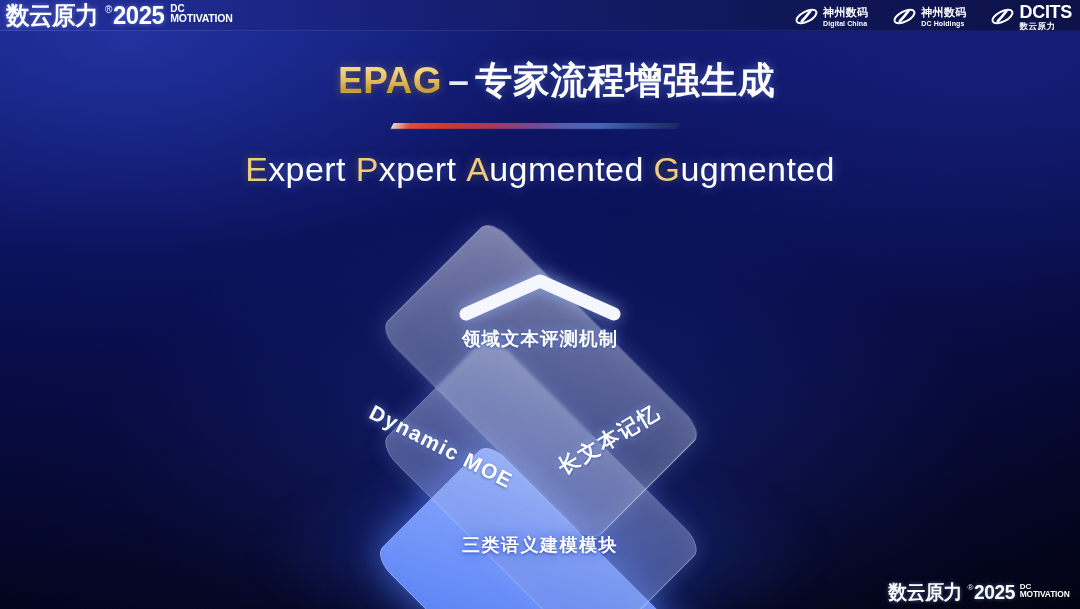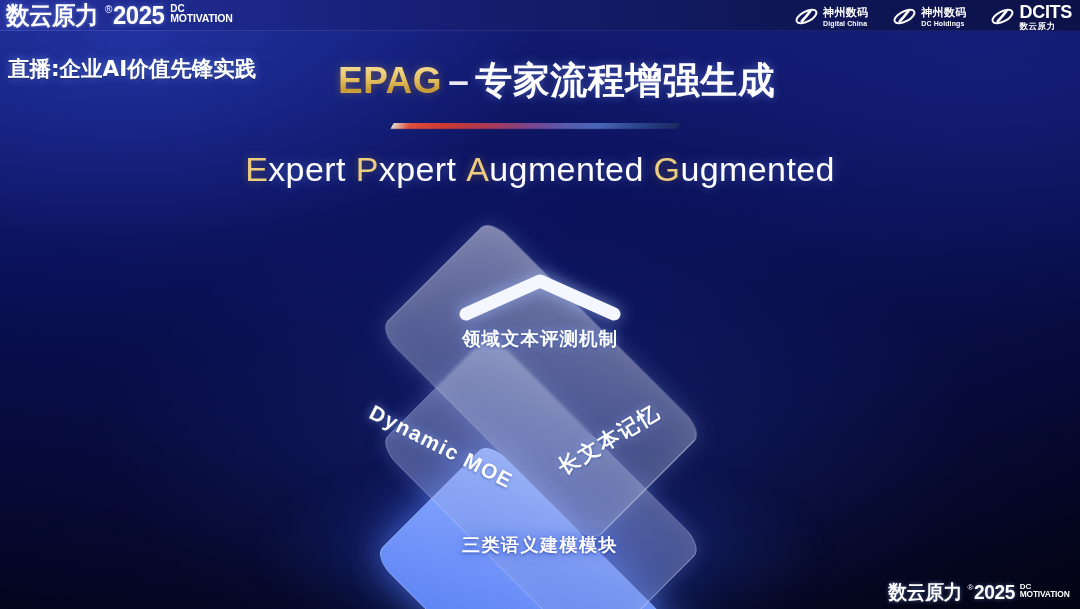--- a/index.html
+++ b/index.html
@@ -394,21 +394,20 @@
         <path d="M20 44 C30 34 36 26 42 18" stroke="#ffffff" stroke-width="7" fill="none" stroke-linecap="round"></path>
       </svg>
       <span class="partner-txt">
         <span class="big-en">DCITS</span>
         <span class="small-cn">数云原力</span>
       </span>
     </div>
 
   </div>
 
-  <div id="live-banner">直播:企业AI价值先锋实践</div>
 
   <div id="main-title">
     <span class="gold">EPAG</span><span class="dash">–</span><span class="cn">专家流程增强生成</span>
   </div>
 
   <div id="divider"></div>
 
   <div id="subtitle">
     <span class="cap">E</span><span class="w">xpert</span><span class="w">&nbsp;</span><span class="cap">P</span><span class="w">xpert</span><span class="w">&nbsp;</span><span class="cap">A</span><span class="w">ugmented</span><span class="w">&nbsp;</span><span class="cap">G</span><span class="w">ugmented</span>
   </div>

